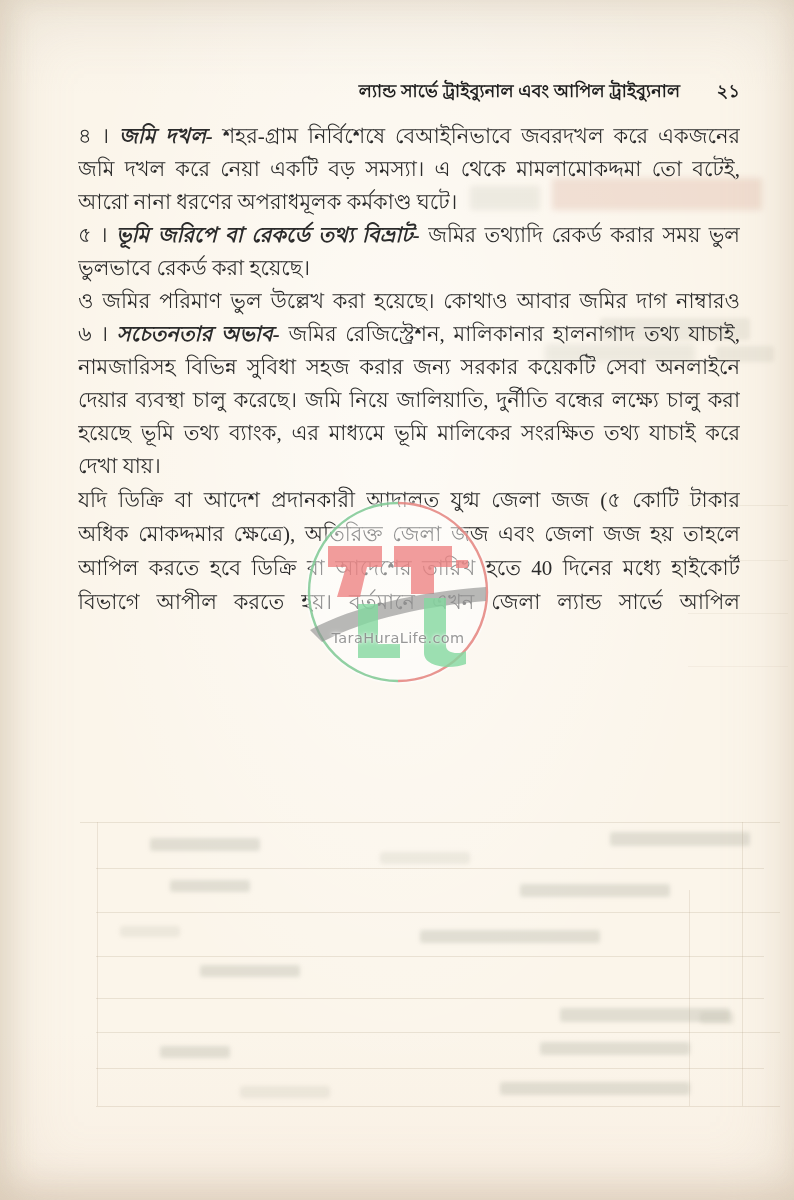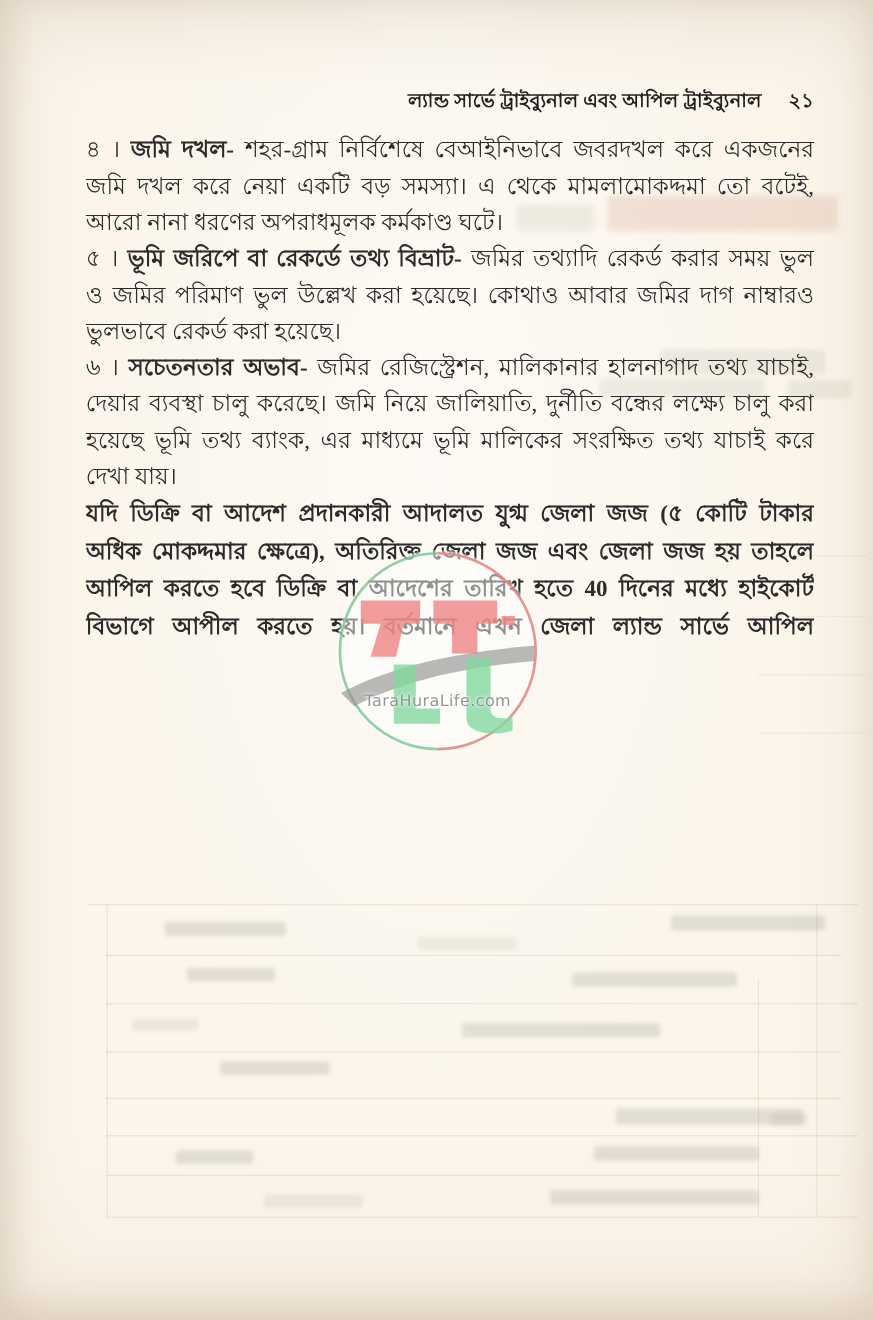--- a/index.html
+++ b/index.html
@@ -27,30 +27,30 @@
   .gblob{position:absolute;border-radius:3px;background:rgba(150,155,138,.26);filter:blur(2px);}
   .gblob.pink{background:rgba(208,152,132,.25);filter:blur(3px);}
   .gblob.faint{background:rgba(160,160,145,.16);}
 
   
   .content{position:absolute;left:78px;top:78px;width:662px;z-index:2;color:#2b2b2b;}
   .header-line{
     text-align:right;font-weight:700;font-size:17.5px;color:#1e1e1e;
     margin-bottom:13px;letter-spacing:.2px;
   }
-  .header-line .pageno{display:inline-block;margin-left:20px;}
+  .header-line .pageno{display:inline-block;margin-left:32px;}
   .bodytext{font-size:21px;}
   .line{line-height:33px;height:33px;overflow:hidden;text-align:justify;}
   .line.just{text-align-last:justify;}
-  .b{font-weight:700;}
+  .b{font-weight:700;font-style:italic;}
   .section-heading{
     font-size:23.5px;font-weight:700;color:#1f1f1f;
     margin-top:29px;margin-bottom:16px;line-height:30px;
   }
-  .sec .line{line-height:34px;height:34px;font-weight:bold;}
+  .sec .line{line-height:34px;height:34px;}
 
   
   .stamp{position:absolute;left:306px;top:500px;width:184px;height:184px;z-index:3;pointer-events:none;}
   .stamp .disc{position:absolute;inset:0;border-radius:50%;background:rgba(255,255,255,.48);}
   .stamp svg{position:absolute;inset:0;}
   .stamp .site{
     position:absolute;left:0;right:0;top:130px;text-align:center;
     font-family:"DejaVu Sans",sans-serif;font-size:14.5px;color:#8d8d8d;
     letter-spacing:.4px;text-shadow:0 0 4px #fff,0 0 2px #fff;opacity:.9;
   }
@@ -119,30 +119,31 @@
       <div class="line just">জমি দখল করে নেয়া একটি বড় সমস্যা। এ থেকে মামলামোকদ্দমা তো বটেই,</div>
       <div class="line">আরো নানা ধরণের অপরাধমূলক কর্মকাণ্ড ঘটে।</div>
     </div>
 
     <div class="para">
       <div class="line just">
         <span>৫ ।</span>
         <span class="b">ভূমি জরিপে বা রেকর্ডে তথ্য বিভ্রাট-</span>
         <span>জমির তথ্যাদি রেকর্ড করার সময় ভুল</span>
       </div>
+      <div class="line">ভুলভাবে রেকর্ড করা হয়েছে।</div>
       <div class="line just">ও জমির পরিমাণ ভুল উল্লেখ করা হয়েছে। কোথাও আবার জমির দাগ নাম্বারও</div>
-      <div class="line">ভুলভাবে রেকর্ড করা হয়েছে।</div>
     </div>
 
     <div class="para">
       <div class="line just">
         <span>৬ ।</span>
         <span class="b">সচেতনতার অভাব-</span>
         <span>জমির রেজিস্ট্রেশন, মালিকানার হালনাগাদ তথ্য যাচাই,</span>
       </div>
+      <div class="line just">নামজারিসহ বিভিন্ন সুবিধা সহজ করার জন্য সরকার কয়েকটি সেবা অনলাইনে</div>
       <div class="line just">দেয়ার ব্যবস্থা চালু করেছে। জমি নিয়ে জালিয়াতি, দুর্নীতি বন্ধের লক্ষ্যে চালু করা</div>
       <div class="line just">হয়েছে ভূমি তথ্য ব্যাংক, এর মাধ্যমে ভূমি মালিকের সংরক্ষিত তথ্য যাচাই করে</div>
       <div class="line">দেখা যায়।</div>
     </div>
 
 
     <div class="para sec">
       <div class="line just">যদি ডিক্রি বা আদেশ প্রদানকারী আদালত যুগ্ম জেলা জজ (৫ কোটি টাকার</div>
       <div class="line just">অধিক মোকদ্দমার ক্ষেত্রে), অতিরিক্ত জেলা জজ এবং জেলা জজ হয় তাহলে</div>
       <div class="line just">আপিল করতে হবে ডিক্রি বা আদেশের তারিখ হতে 40 দিনের মধ্যে হাইকোর্ট</div>

